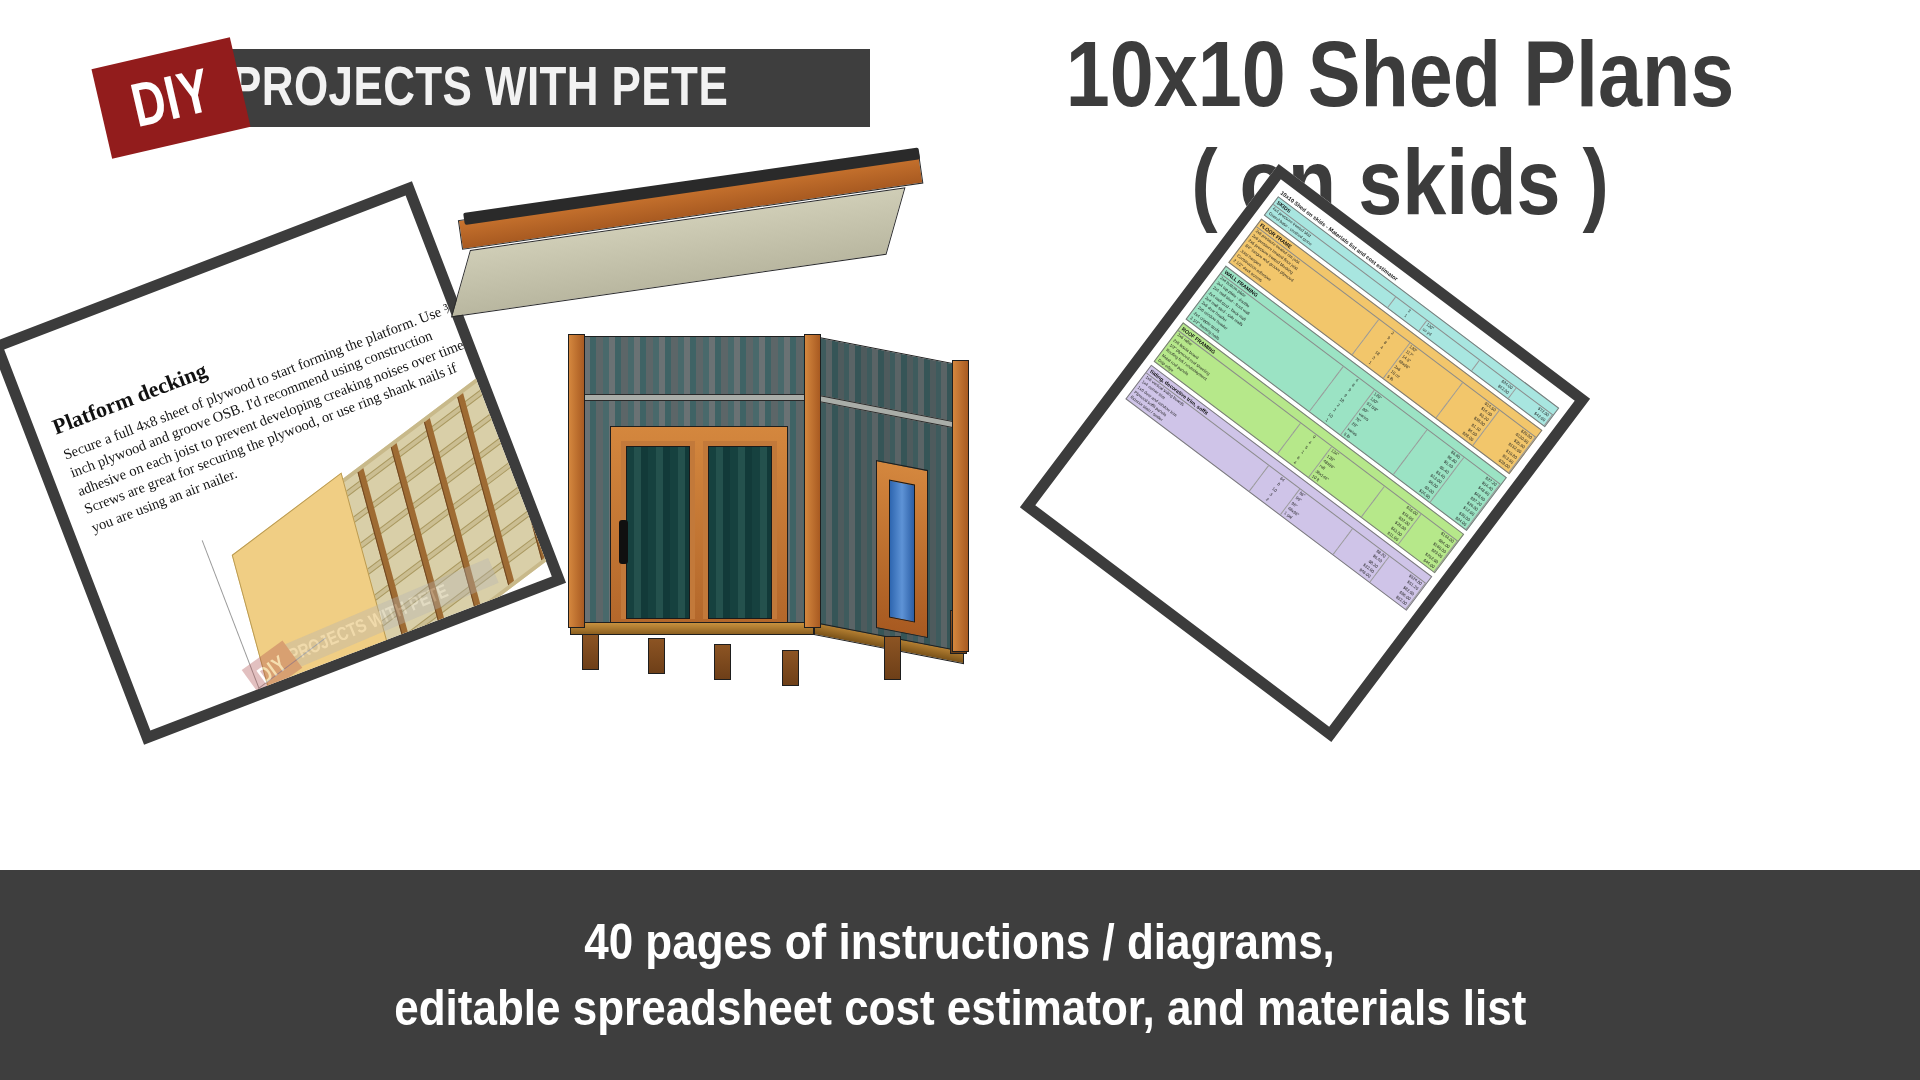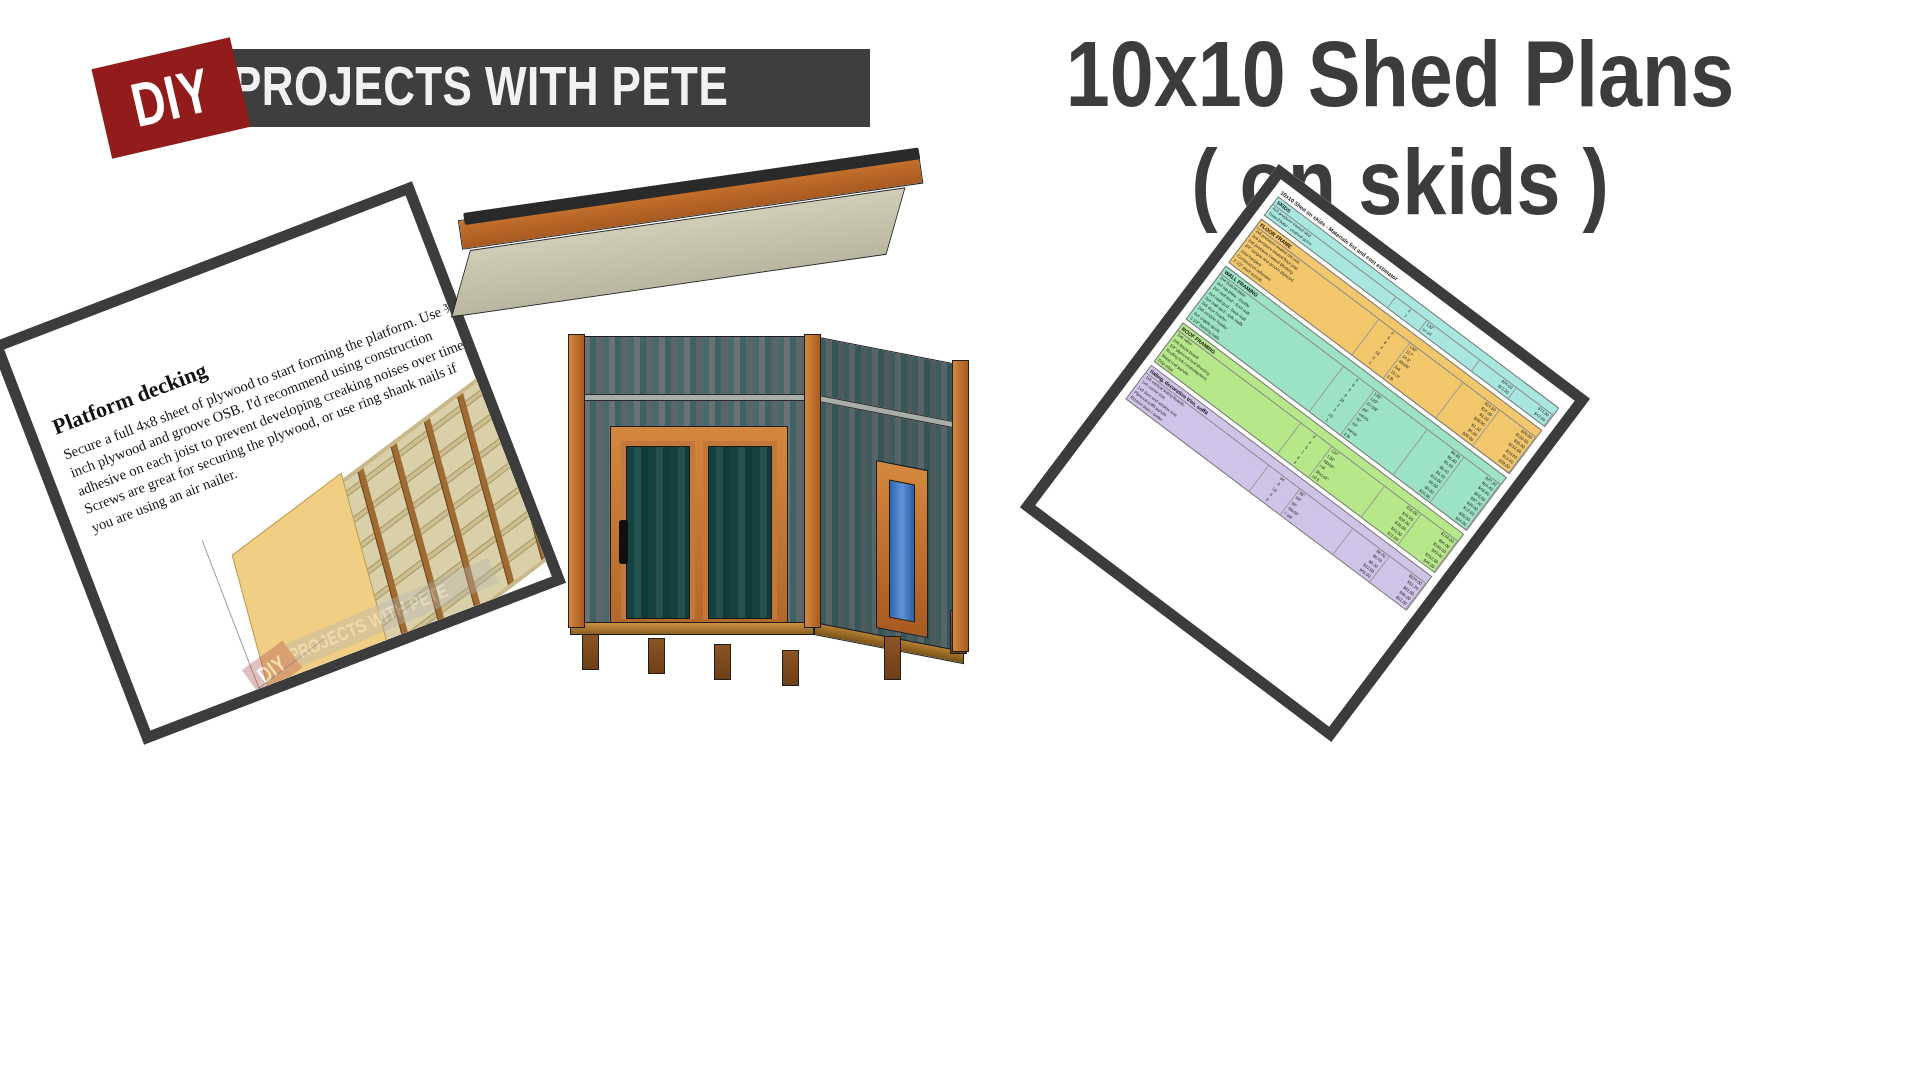--- a/index.html
+++ b/index.html
@@ -538,14 +538,18 @@
               <div class="c-qty">2</div>
               <div class="c-size">1 gal</div>
               <div class="c-cost">$46.00</div>
               <div class="c-tot">$92.00</div>
             </div>
           </div>
         </div>
     </div>
   </div>
 
+  <div class="bottom-banner">
+    <div class="bb-line">40 pages of instructions / diagrams,</div>
+    <div class="bb-line">editable spreadsheet cost estimator, and materials list</div>
+  </div>
 
 </div>
 
 </body></html>

